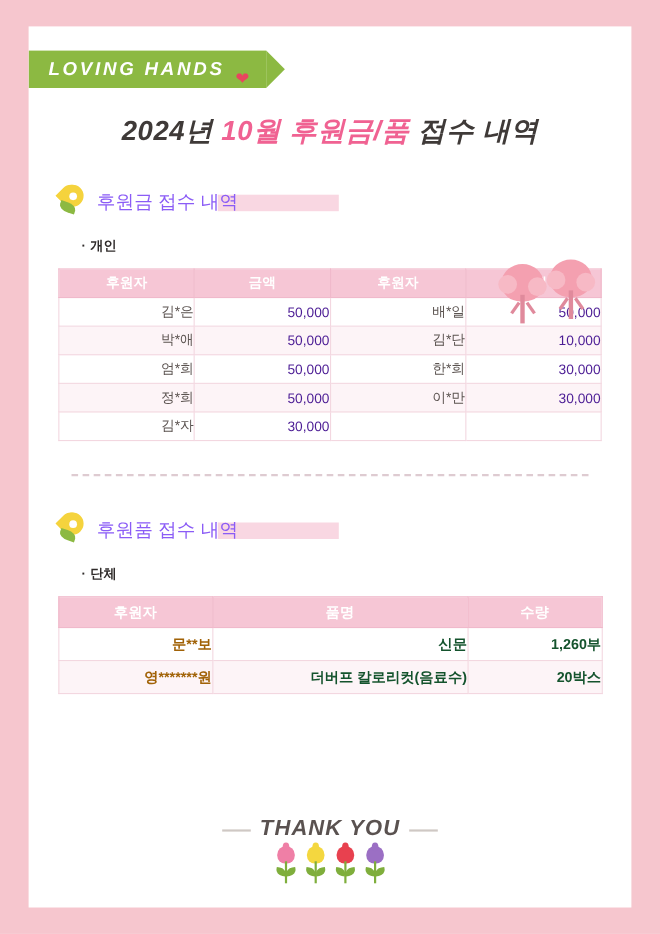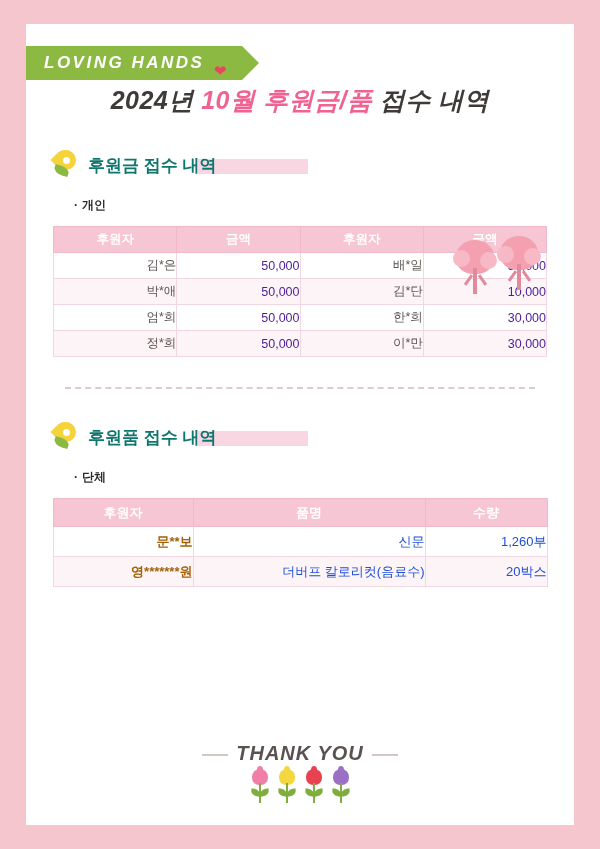--- a/index.html
+++ b/index.html
@@ -51,21 +51,21 @@
   .brand-heart {
     position: absolute;
     left: 188px; top: 16px;
     color: #e8455f;
     font-size: 15px;
     z-index: 3;
   }
 
   .title {
     text-align: center;
-    margin-top: 4px;
+    margin-top: 22px;
     font-size: 25px;
     font-weight: bold;
     color: #3f3a38;
     letter-spacing: 0.5px;
     font-style: italic;
   }
   .title .pink { color: #f06292; }
 
   
   .section-head {
@@ -89,21 +89,21 @@
     background: #ffffff;
   }
   .flower-icon .leaf {
     position: absolute; left: 2px; top: 16px;
     width: 15px; height: 9px;
     background: #8cb942;
     border-radius: 0 60% 0 60%;
     transform: rotate(18deg);
   }
   .section-title {
-    font-size: 17px; font-weight: bold; color: #0f766e;
+    font-size: 17px; font-weight: normal; color: #8b5cf6;
     margin-left: 2px;
     z-index: 2;
   }
   .head-highlight {
     position: absolute;
     left: 146px; top: 8px;
     width: 110px; height: 15px;
     background: #f9d7e2;
     z-index: 1;
   }
@@ -137,21 +137,21 @@
     color: #5b5350;
   }
   td.amount { color: #4c1d95; }
   td.empty { border-color: #f3d7e0; }
   tr:nth-child(even) td { background: #fdf4f7; }
   tr:nth-child(odd) td { background: #ffffff; }
 
   
   .goods th { background: #f6c6d5; height: 28px; font-size: 13px; }
   .goods td { height: 30px; font-size: 13px; font-weight: bold; color: #a16207; }
-  .goods td.pink { color: #1d4ed8; font-weight: normal; }
+  .goods td.pink { color: #14532d; font-weight: bold; }
 
   
   .divider {
     margin: 30px auto 0 auto;
     width: 470px;
     border-top: 2px dashed #c9a9b4;
     opacity: .6;
   }
 
   
@@ -288,20 +288,26 @@
         <td>엄*희</td>
         <td class="amount">50,000</td>
         <td>한*희</td>
         <td class="amount">30,000</td>
       </tr>
       <tr>
         <td>정*희</td>
         <td class="amount">50,000</td>
         <td>이*만</td>
         <td class="amount">30,000</td>
+      </tr>
+      <tr>
+        <td>김*자</td>
+        <td class="amount">30,000</td>
+        <td class="empty"></td>
+        <td class="empty"></td>
       </tr>
     </tbody>
   </table>
 
   <div class="divider"></div>
 
   <div class="section-head">
     <span class="flower-icon">
       <span class="petals"></span>
         <span class="core"></span>

